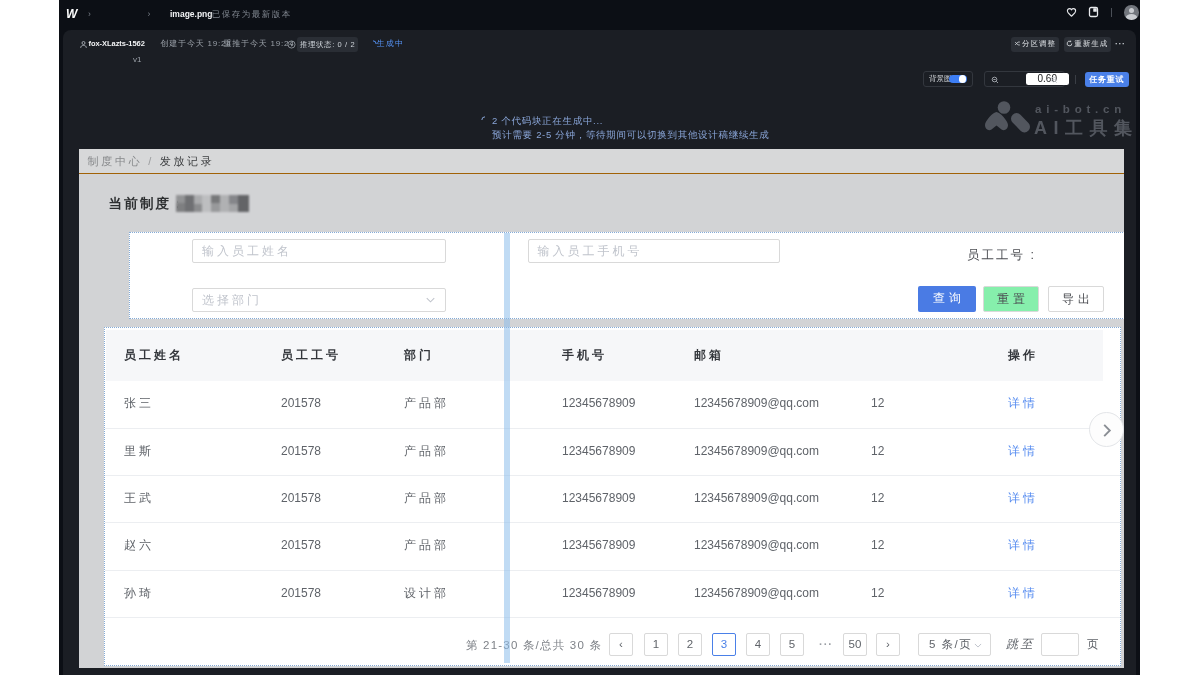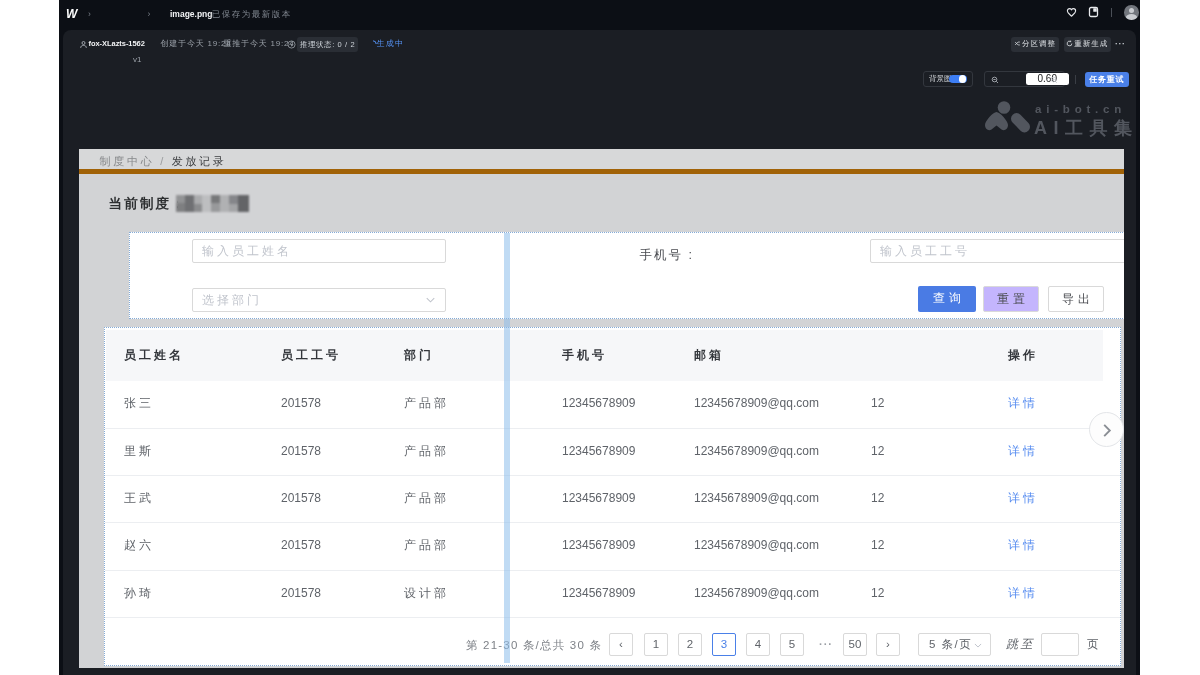--- a/index.html
+++ b/index.html
@@ -28,21 +28,21 @@
 .group { position:absolute; top:41px; height:15.5px; border:1px solid #33373e; border-radius:3px; }
 
 #notice { position:absolute; left:429px; top:84px; font-size:9.5px; line-height:13.6px;
   color:#8aa6d9; letter-spacing:0.7px; }
 
 #wm { position:absolute; left:919px; top:69px; width:150px; height:38px; color:#52565e; }
 
 #page { position:absolute; left:16px; top:119px; width:1045px; height:518.5px;
   background:#d2d3d5; overflow:hidden; }
 #crumbbar { position:absolute; left:0; top:0; width:100%; height:24.5px; background:#d7d8d9;
-  border-bottom:5px solid #a16207; font-size:11px; line-height:24.5px; color:#86888a; letter-spacing:2.7px;padding-left:12px; }
+  border-bottom:1px solid #a16207; font-size:11px; line-height:24.5px; color:#86888a; letter-spacing:2.7px; }
 #curr { position:absolute; left:29.5px; top:46px; font-size:13.5px; font-weight:bold; color:#2d2f31; letter-spacing:2.2px; }
 .panel { position:absolute; background:#fff; border:1px dotted #85abd7; }
 #form { left:28.5px; top:83px; width:1178px; height:86.5px;margin-left:21px; }
 #tablep { left:25px; top:177.5px; width:1017px; height:339px; }
 .flabel { position:absolute; font-size:12.5px; color:#4b4d52; white-space:nowrap; letter-spacing:2px; }
 .inp { position:absolute; height:24px; background:#fff; border:1px solid #d9d9d9;
   border-radius:2px; font-size:12px; color:#c0c4cc; line-height:22px; padding-left:9px; letter-spacing:3px; }
 .btn { position:absolute; top:137px; height:26px; border-radius:2px; font-size:12px;
   text-align:center; line-height:24px; letter-spacing:4px; text-indent:4px;}
 
@@ -132,20 +132,26 @@
         text-align:center; font-size:10px; line-height:12.6px; color:#17181a;margin-left:23px;">0.60</div>
       <svg class="abs" style="left:65px; top:3.5px;" width="8" height="8" viewBox="0 0 24 24" fill="none" stroke="#c6cad0" stroke-width="2.2">
         <circle cx="10.5" cy="10.5" r="7"></circle>
           <path d="M16 16 L21 21 M7 10.5 L14 10.5 M10.5 7 L10.5 14"></path>
       </svg>
     </div>
     <div class="abs" style="left:1012.4px; top:45px; width:1px; height:9px; background:#3a3e45;"></div>
     <div class="abs" style="left:1021.8px; top:41.5px; width:44px; height:15.5px; background:#4a80e8; border-radius:3px;
       color:#fff; font-size:8px; font-weight:bold; text-align:center; line-height:15.5px; letter-spacing:0.8px;">任务重试</div>
 
+    <div id="notice">
+      <svg class="abs" style="left:-11px; top:2px;" width="8" height="8" viewBox="0 0 24 24" fill="none" stroke="#8aa6d9" stroke-width="3">
+        <path d="M12 2.5 A9.5 9.5 0 0 0 2.5 12"></path>
+      </svg>
+      2 个代码块正在生成中...<br>预计需要 2-5 分钟，等待期间可以切换到其他设计稿继续生成
+    </div>
 
     <div id="wm">
       <svg width="150" height="38" viewBox="0 0 150 38" fill="#52565e">
         <circle cx="22" cy="8.5" r="6.3"></circle>
         <path d="M3 26 C3 22 11 13 14.5 13 C18 13 26 22 26 26 C26 30 22.5 32.5 19.5 30.5 L14.5 26.5 L9.5 30.5 C6.5 32.5 3 30 3 26 Z"></path>
         <rect x="33" y="12.5" width="11" height="22.5" rx="5.5" transform="rotate(-44 38.5 23.75)"></rect>
         <text x="53" y="13.5" font-size="11.5" font-weight="bold" letter-spacing="4.8" font-family="Liberation Sans">ai-bot.cn</text>
         <text x="52" y="34.5" font-size="18" font-weight="bold" letter-spacing="6.5" font-family="Liberation Sans">AI工具集</text>
       </svg>
     </div>
@@ -165,31 +171,31 @@
         <div class="abs" style="left:44px; top:0; width:9px; height:17px; background:#b0b1b3;"></div>
         <div class="abs" style="left:53px; top:0; width:9px; height:9px; background:#85868a;"></div>
         <div class="abs" style="left:53px; top:9px; width:9px; height:8px; background:#a3a4a6;"></div>
         <div class="abs" style="left:62px; top:0; width:11px; height:17px; background:#636467;"></div>
       </div>
 
       <div class="panel" id="form">
         <div class="flabel" style="right:945.5px; top:14px;">员工姓名 :</div>
         <div class="inp" style="left:62.5px; top:6px; width:254px;">输入员工姓名</div>
         <div class="flabel" style="right:611.5px; top:14px;">手机号 :</div>
+        <div class="inp" style="left:398px; top:6px; width:252px;">输入员工手机号</div>
         <div class="flabel" style="right:269.5px; top:14px;">员工工号 :</div>
-        <div class="inp" style="left:740.5px; top:6px; width:256px;">输入员工工号</div>
         <div class="flabel" style="right:945.5px; top:63px;">部门 :</div>
         <div class="inp" style="left:62.5px; top:55px; width:254px;">选择部门
           <svg class="abs" style="right:10px; top:8px;" width="9" height="6" viewBox="0 0 12 8" fill="none" stroke="#c0c4cc" stroke-width="1.4">
               <path d="M1 1.5 L6 6.5 L11 1.5"></path>
             </svg>
         </div>
       </div>
       <div class="btn" style="left:839px; width:58px; background:#4a7be4; color:#fff;">查询</div>
-      <div class="btn" style="left:904px; width:56px; background:#c4b5fd; border:1px solid #d9d9d9; color:#4b4d52;">重置</div>
+      <div class="btn" style="left:904px; width:56px; background:#86efac; border:1px solid #d9d9d9; color:#4b4d52;">重置</div>
       <div class="btn" style="left:969px; width:56px; background:#fff; border:1px solid #d9d9d9; color:#4b4d52;">导出</div>
 
       <div class="panel" id="tablep">
         <div id="thead"></div>
         <div class="th" style="left:19px; top:2px;">员工姓名</div>
         <div class="th" style="left:176px; top:2px;">员工工号</div>
         <div class="th" style="left:299px; top:2px;">部门</div>
         <div class="th" style="left:457px; top:2px;">手机号</div>
         <div class="th" style="left:589px; top:2px;text-align:right;">邮箱</div>
         <div class="th" style="left:903px; top:2px;">操作</div>

